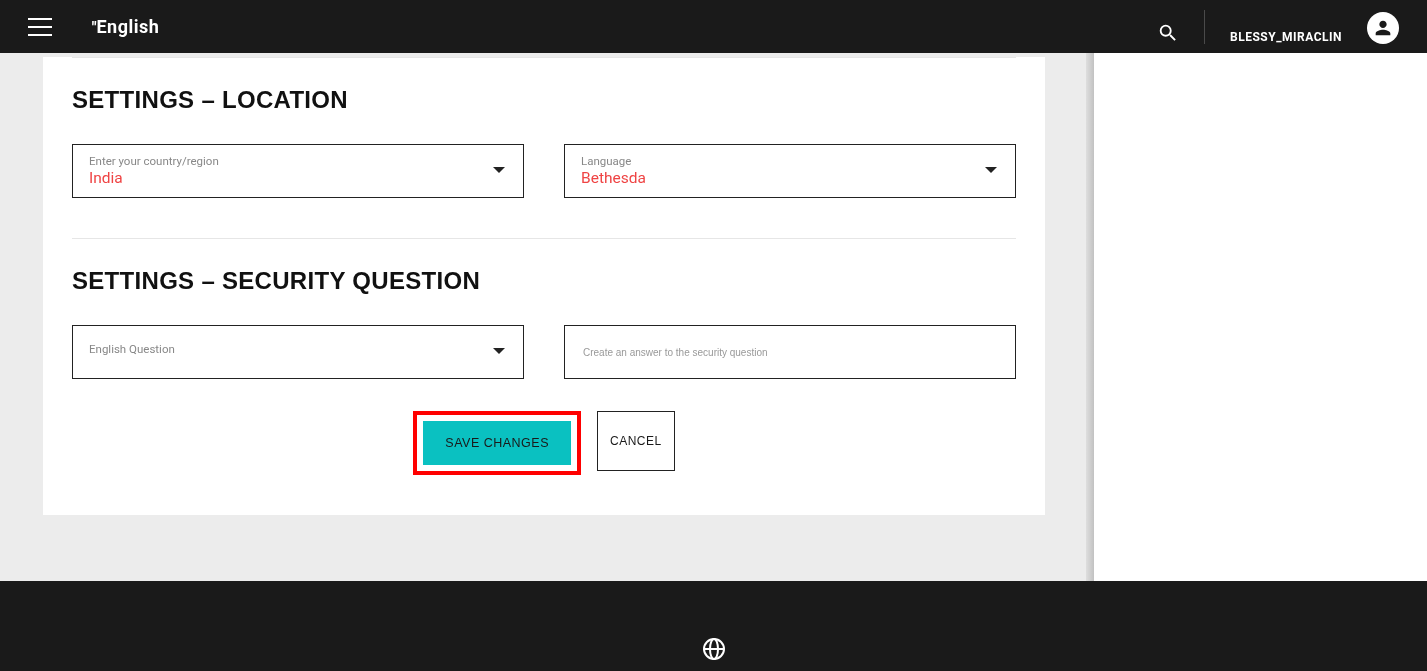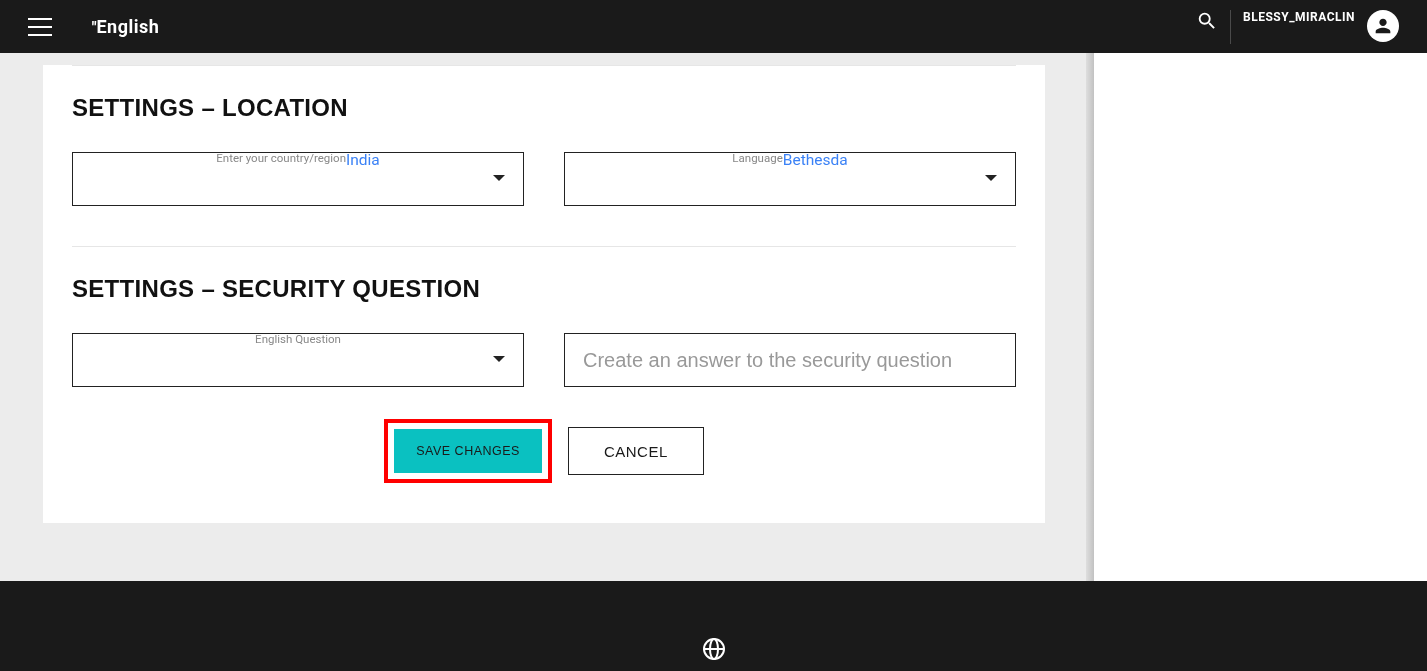--- a/index.html
+++ b/index.html
@@ -19,36 +19,36 @@
     display: flex;
     align-items: center;
     justify-content: space-between;
     padding: 0 28px 0 28px;
   }
   .header-left { display: flex; align-items: center; gap: 40px; }
   .menu-icon { width: 24px; height: 18px; display: flex; flex-direction: column; justify-content: space-between; cursor: pointer; }
   .menu-icon span { display: block; height: 2px; background: #ffffff; width: 100%; }
   .logo { color: #ffffff; font-weight: 700; font-size: 18px; letter-spacing: 0.5px; display: flex; align-items: center; }
   .logo-mark { font-size: 14px; font-weight: 900; margin-right: 2px; letter-spacing: -2px; }
-  .header-right { display: flex; align-items: flex-start; gap: 12px; }
+  .header-right { display: flex; align-items: flex-end; gap: 25px; }
   .search-icon svg { width: 22px; height: 22px; fill: #ffffff; display: block; }
   .divider-v { width: 1px; height: 34px; background: #4a4a4a; }
   .username { color: #ffffff; font-size: 12px; font-weight: 700; letter-spacing: 0.5px; }
   .avatar { width: 32px; height: 32px; border-radius: 50%; background: #ffffff; display: flex; align-items: center; justify-content: center; }
   .avatar svg { width: 22px; height: 22px; fill: #1a1a1a; }
 
   
   .page-wrap { display: flex; height: calc(100% - 53px); }
   .left-col { width: 1094px; background: #ececec; position: relative; }
   .left-col::after { content: ""; position: absolute; right: 0; top: 0; bottom: 0; width: 8px; background: linear-gradient(to right, rgba(0,0,0,0.06), rgba(0,0,0,0.18)); pointer-events: none; }
   .right-col { flex: 1; background: #ffffff; }
 
   .content-card {
     background: #ffffff;
-    margin: 12px 0 0 43px;
+    margin: 4px 0 0 43px;
     width: 1002px;
     padding: 0 0 40px 0;
   }
 
   .section-divider { height: 1px; background: #e6e6e6; margin: 0 29px; }
 
   .section-title {
     font-family: "Arial Narrow", Arial, sans-serif;
     font-weight: 800;
     font-size: 24px;
@@ -61,44 +61,43 @@
   .form-row { display: flex; gap: 40px; padding: 30px 29px 0 29px; }
 
   .field {
     position: relative;
     border: 1px solid #222222;
     width: 453px;
     height: 54px;
     background: #ffffff;
     cursor: pointer;
     display: flex;
-    flex-direction: row;
+    flex-direction: column;
     justify-content: center;
     padding: 0 16px;
   }
   .field-label { color: #888888; font-size: 11.5px; line-height: 1; margin-bottom: 4px; }
-  .field-value { color: #3b82f6; font-size: 15.5px; line-height: 1; }
+  .field-value { color: #ef4444; font-size: 15.5px; line-height: 1; }
   .field .caret { position: absolute; right: 18px; top: 22px; }
   .caret svg { width: 12px; height: 8px; fill: #222; display: block; }
 
   .text-field {
     border: 1px solid #222222;
     width: 453px;
     height: 54px;
     padding: 0 18px;
-    font-size: 20px;
+    font-size: 10px;
     color: #222;
     background: #ffffff;
   }
   .text-field::placeholder { color: #999999; }
 
   .actions-row {
     display: flex;
     justify-content: center;
-    align-items: center;
     gap: 16px;
     padding: 32px 0 0 0;
   }
 
   .highlight-box {
     border: 4px solid #ff0000;
     padding: 6px;
     display: inline-flex;
   }
 
@@ -110,23 +109,23 @@
     padding: 0 22px;
     font-size: 12.5px;
     letter-spacing: 0.5px;
     font-weight: 500;
     cursor: pointer;
   }
   .btn-secondary {
     background: #ffffff;
     color: #1a1a1a;
     border: 1px solid #222222;
-    height: 48px;
-    padding: 0 35px;
-    font-size: 15px;
+    height: 60px;
+    padding: 0 12px;
+    font-size: 12px;
     letter-spacing: 0.5px;
     font-weight: 500;
     cursor: pointer;
   }
 
   .spacer-gray { height: 64px; }
 
   
   .footer {
     position: absolute;

